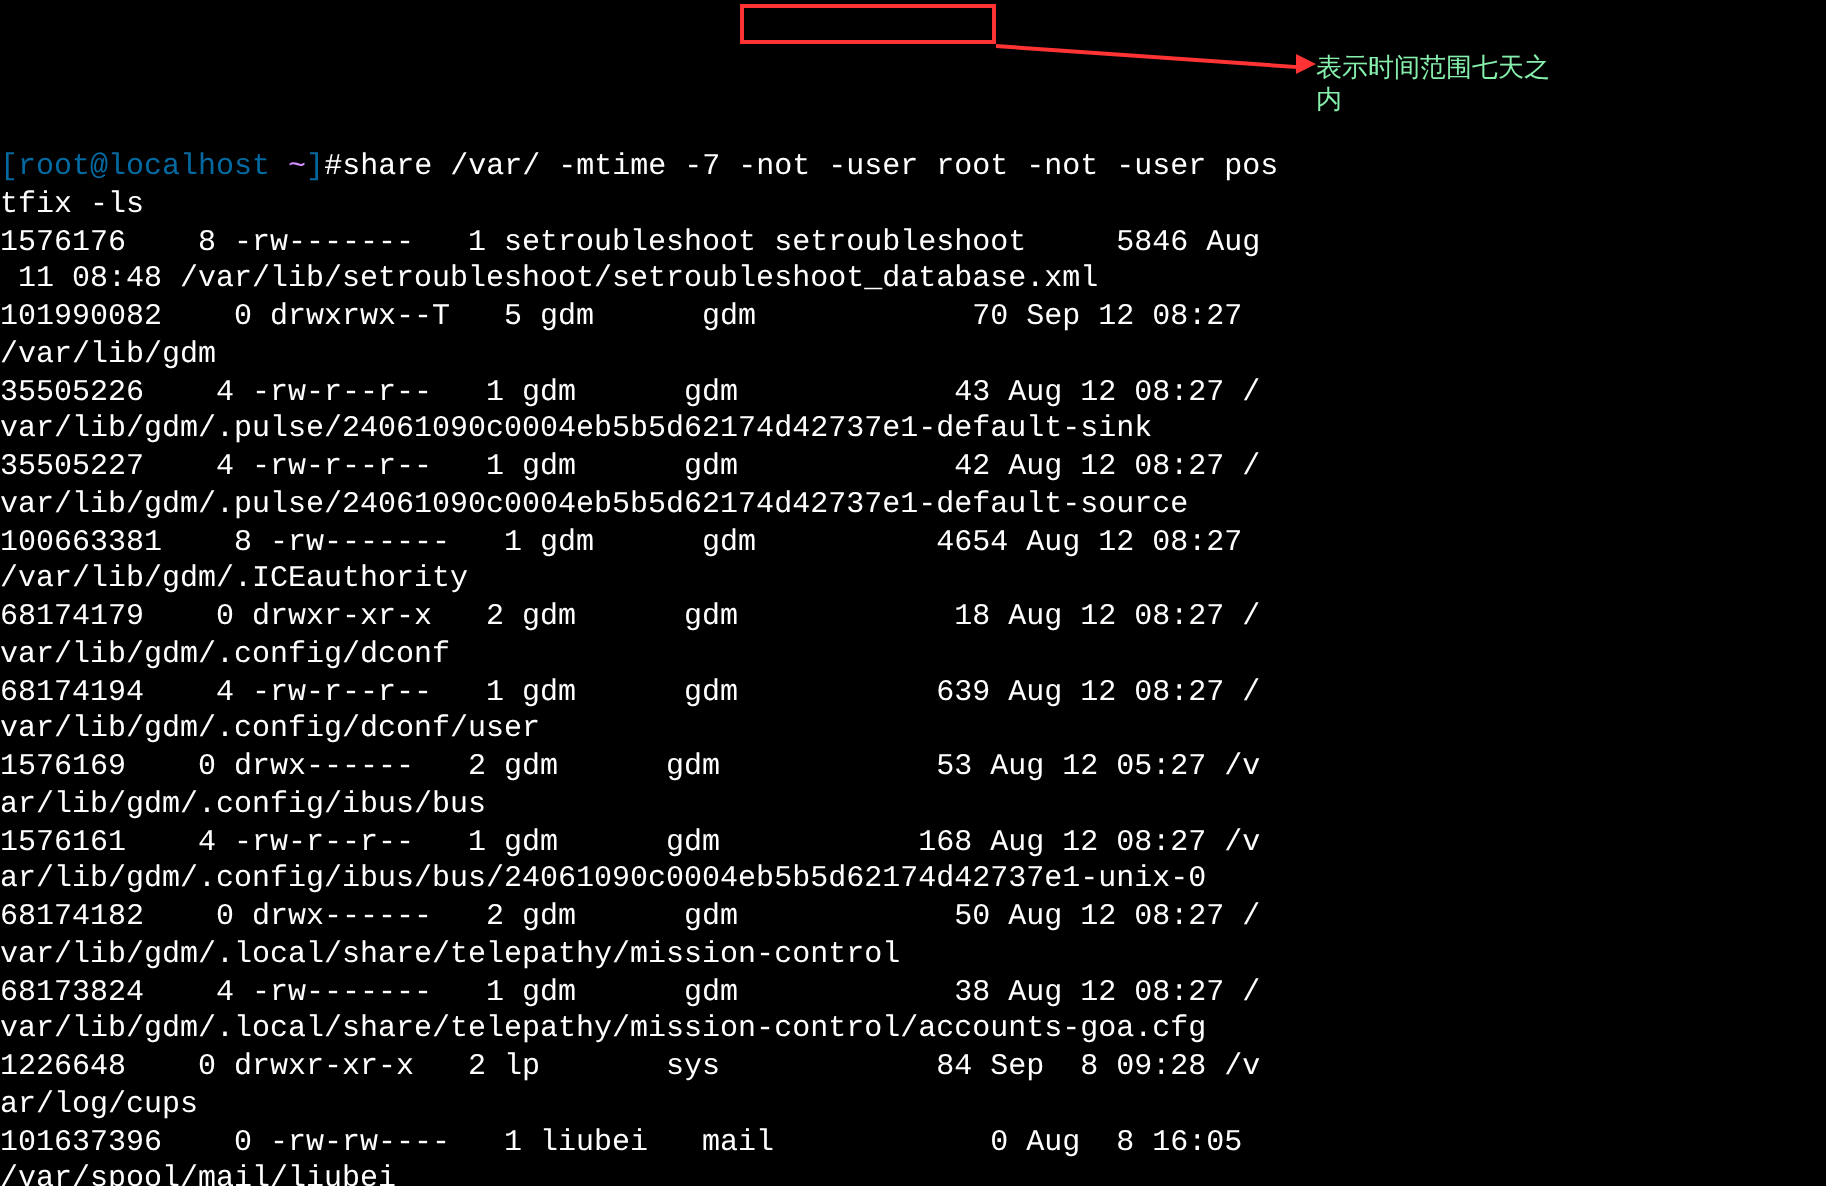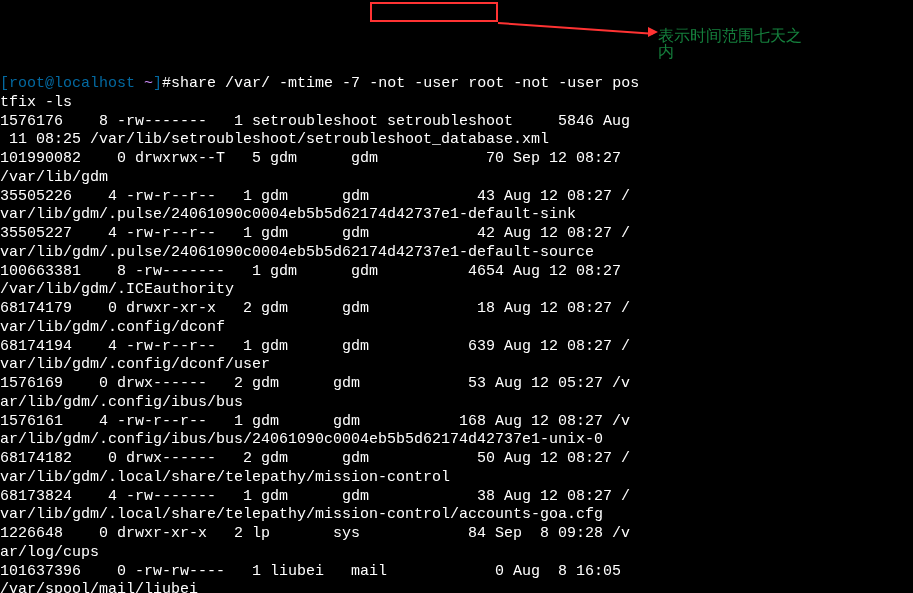--- a/index.html
+++ b/index.html
@@ -27,23 +27,23 @@
     width: 913px;
     height: 593px;
   }
   .red-box {
     position: absolute;
     border: 2px solid #ff3333;
     box-sizing: border-box;
   }
   .red-text {
     position: absolute;
-    color: #15803d;
+    color: #86efac;
     font-family: "Microsoft YaHei", sans-serif;
-    font-size: 16px;
+    font-size: 13px;
     white-space: nowrap;
   }
   .arrow-line {
     position: absolute;
     height: 0;
     border-top: 2px solid #ff3333;
   }
   .arrow-head {
     position: absolute;
     width: 0;
@@ -54,21 +54,21 @@
   }
 </style>
 </head>
 <body>
 
 
 
 <span class="term"><span class="prompt-user">[root@localhost </span><span class="prompt-tilde">~</span><span class="prompt-user">]</span><span>#</span><span>share /var/ </span><span>-mtime -7 </span><span>-not -user root -not -user pos</span>
 <span>tfix -ls</span>
 <span>1576176    8 -rw-------   1 setroubleshoot setroubleshoot     5846 Aug</span>
-<span> 11 08:25 /var/lib/setroubleshoot/setroubleshoot_database.xml</span>
+<span> 11 08:48 /var/lib/setroubleshoot/setroubleshoot_database.xml</span>
 <span>101990082    0 drwxrwx--T   5 gdm      gdm            70 Sep 12 08:27 </span>
 <span>/var/lib/gdm</span>
 <span>35505226    4 -rw-r--r--   1 gdm      gdm            43 Aug 12 08:27 /</span>
 <span>var/lib/gdm/.pulse/24061090c0004eb5b5d62174d42737e1-default-sink</span>
 <span>35505227    4 -rw-r--r--   1 gdm      gdm            42 Aug 12 08:27 /</span>
 <span>var/lib/gdm/.pulse/24061090c0004eb5b5d62174d42737e1-default-source</span>
 <span>100663381    8 -rw-------   1 gdm      gdm          4654 Aug 12 08:27 </span>
 <span>/var/lib/gdm/.ICEauthority</span>
 <span>68174179    0 drwxr-xr-x   2 gdm      gdm            18 Aug 12 08:27 /</span>
 <span>var/lib/gdm/.config/dconf</span>

